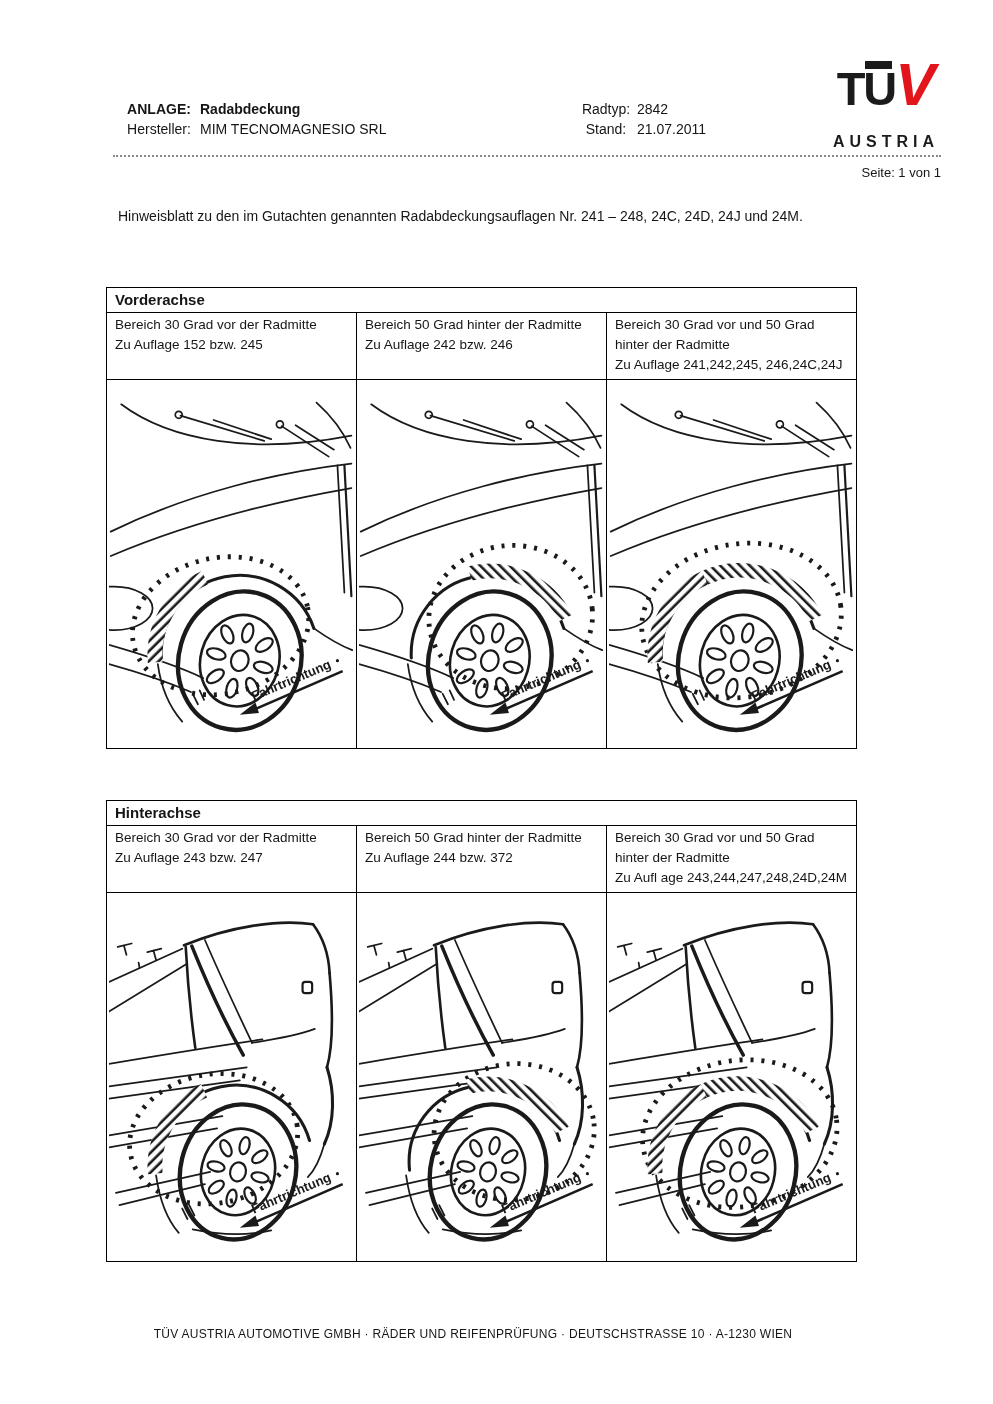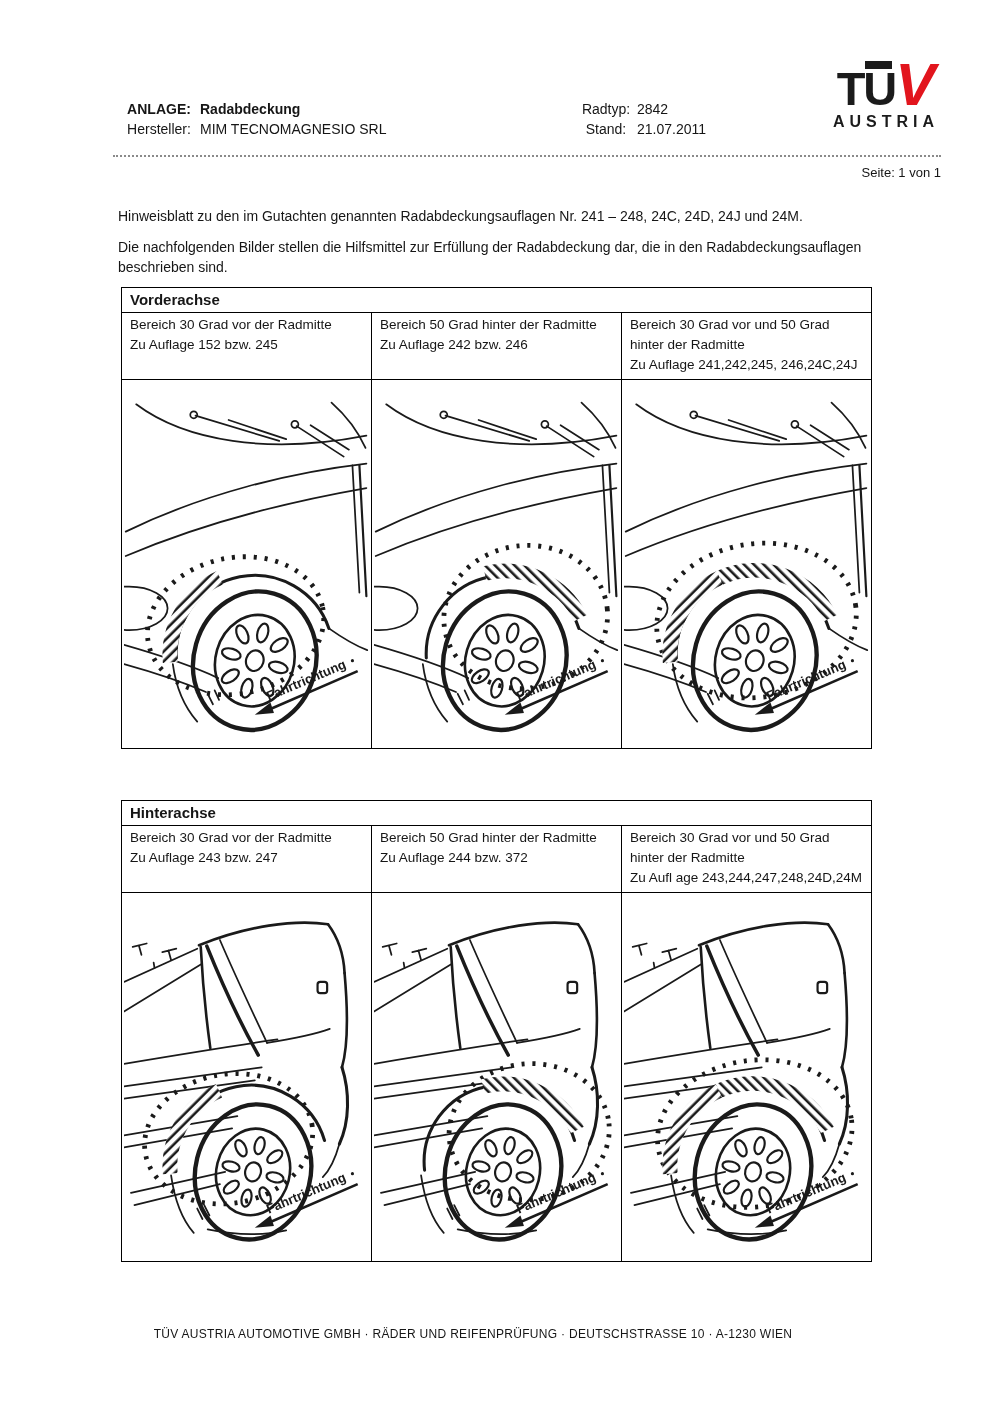--- a/index.html
+++ b/index.html
@@ -20,29 +20,29 @@
   .bold{font-weight:bold;}
   .radtyp-block{position:absolute;left:575px;top:100px;font-size:14px;line-height:1.42;}
   .radtyp-block .meta-label{width:62px;}
   
   .tuv-logo{position:absolute;left:824px;top:52px;width:124px;padding-top:10px;text-align:center;}
   .tuv-word{display:flex;align-items:flex-end;justify-content:center;line-height:0.82;}
   .tuv-t,.tuv-u-wrap{font-size:47px;font-weight:bold;letter-spacing:-2px;color:#1b1b1b;}
   .tuv-u-wrap{position:relative;display:inline-block;}
   .u-bar{position:absolute;left:2px;top:-9px;width:27px;height:8px;background:#1b1b1b;}
   .tuv-v{color:#e2151d;font-size:60px;font-weight:bold;font-style:italic;margin-left:0px;line-height:0.78;}
-  .austria{font-size:16px;font-weight:bold;letter-spacing:5px;margin-top:4px;color:#1b1b1b;}
+  .austria{font-size:16px;font-weight:bold;letter-spacing:5px;margin-top:24px;color:#1b1b1b;}
   
   .dashed-rule{position:absolute;left:113px;top:155px;width:828px;border-top:2px dotted #8a8a8a;}
   .seite{position:absolute;left:700px;top:165px;width:241px;text-align:right;font-size:13px;}
   
   .intro1{position:absolute;left:118px;top:193px;width:835px;font-size:14px;line-height:1.4;}
   .intro2{position:absolute;left:118px;top:224px;width:790px;font-size:14px;line-height:1.4;}
   
-  .axle-table{position:absolute;left:121px;width:751px;border-collapse:collapse;table-layout:fixed;}
+  .axle-table{position:absolute;left:106px;width:751px;border-collapse:collapse;table-layout:fixed;}
   .table-vorder{top:287px;}
   .table-hinter{top:800px;border-radius:18px;}
   .axle-table td{border:1.5px solid #000;vertical-align:top;}
   .tbl-title{font-size:15px;font-weight:bold;padding:3px 8px 4px 8px;}
   .hdr{font-size:13.5px;line-height:1.47;padding:2px 8px 4px 8px;}
   .hdr .line{display:block;min-height:0;}
   .figcell{padding:2px;height:364px;}
   .fig{display:block;width:100%;height:362px;}
   
   .footer{position:absolute;left:0;top:1327px;width:946px;text-align:center;font-size:12px;letter-spacing:0.3px;}
@@ -179,21 +179,20 @@
       <span class="tuv-u-wrap"><span>U</span><span class="u-bar"></span></span>
       <span class="tuv-v">V</span>
     </div>
     <div class="austria">AUSTRIA</div>
   </div>
 
   <div class="dashed-rule"></div>
   <div class="seite">Seite: 1 von 1</div>
 
   <p class="intro1">Hinweisblatt zu den im Gutachten genannten Radabdeckungsauflagen Nr. 241 – 248, 24C, 24D, 24J und 24M.</p>
-  <p class="intro2">Die nachfolgenden Bilder stellen die Hilfsmittel zur Erfüllung der Radabdeckung dar, die in den Radabdeckungsauflagen beschrieben sind.</p>
 
   <table class="axle-table table-vorder">
     <tbody>
         <tr>
       <td colspan="3" class="tbl-title">Vorderachse</td>
     </tr>
     <tr>
       <td class="hdr">
         <span class="line">Bereich 30 Grad vor der Radmitte</span>
         <span class="line">Zu Auflage 152 bzw. 245</span>

